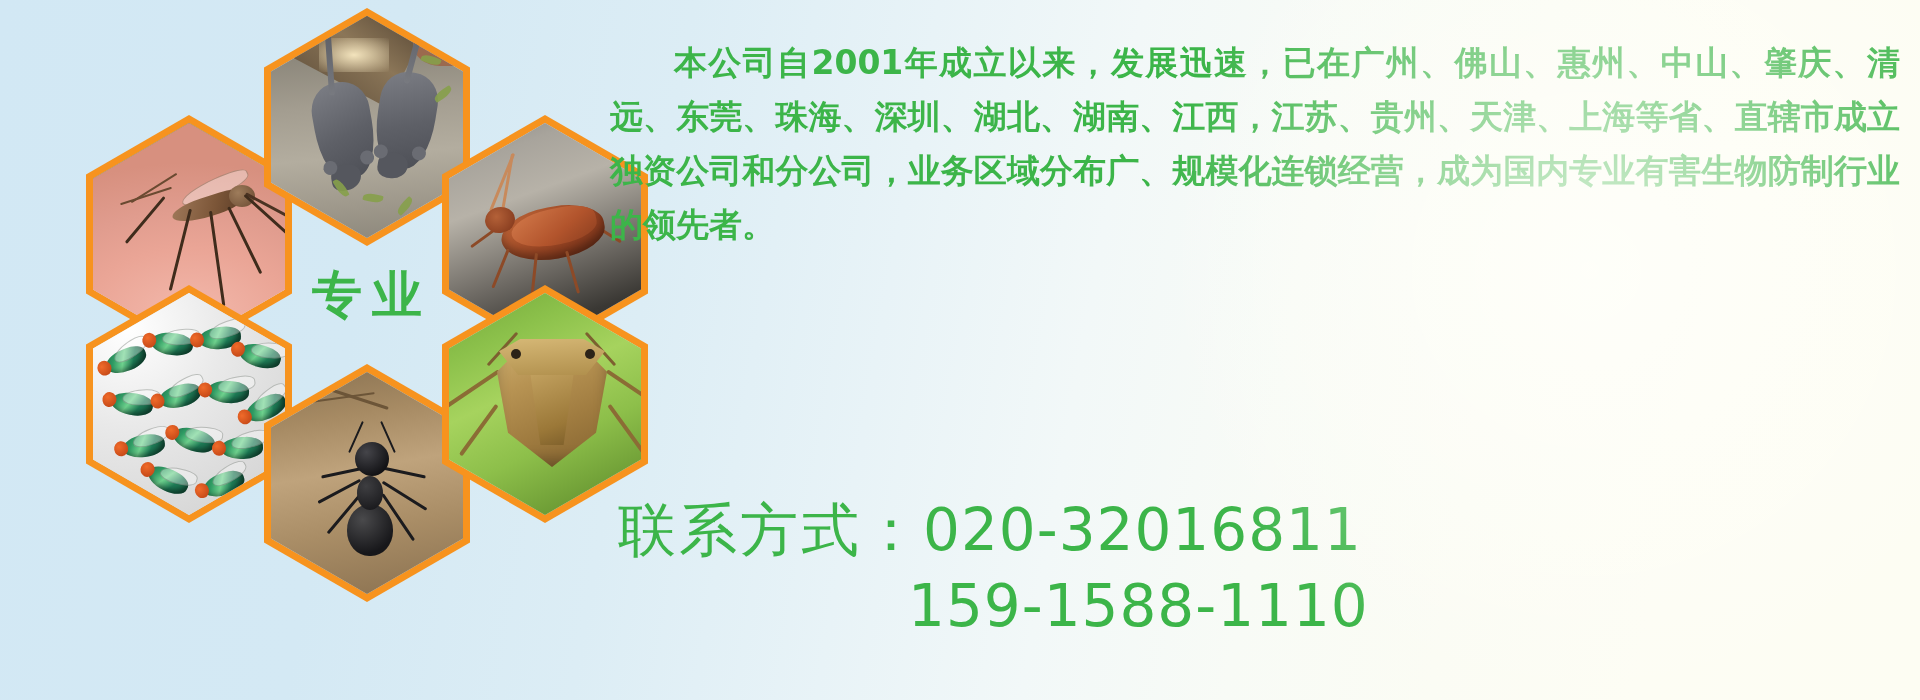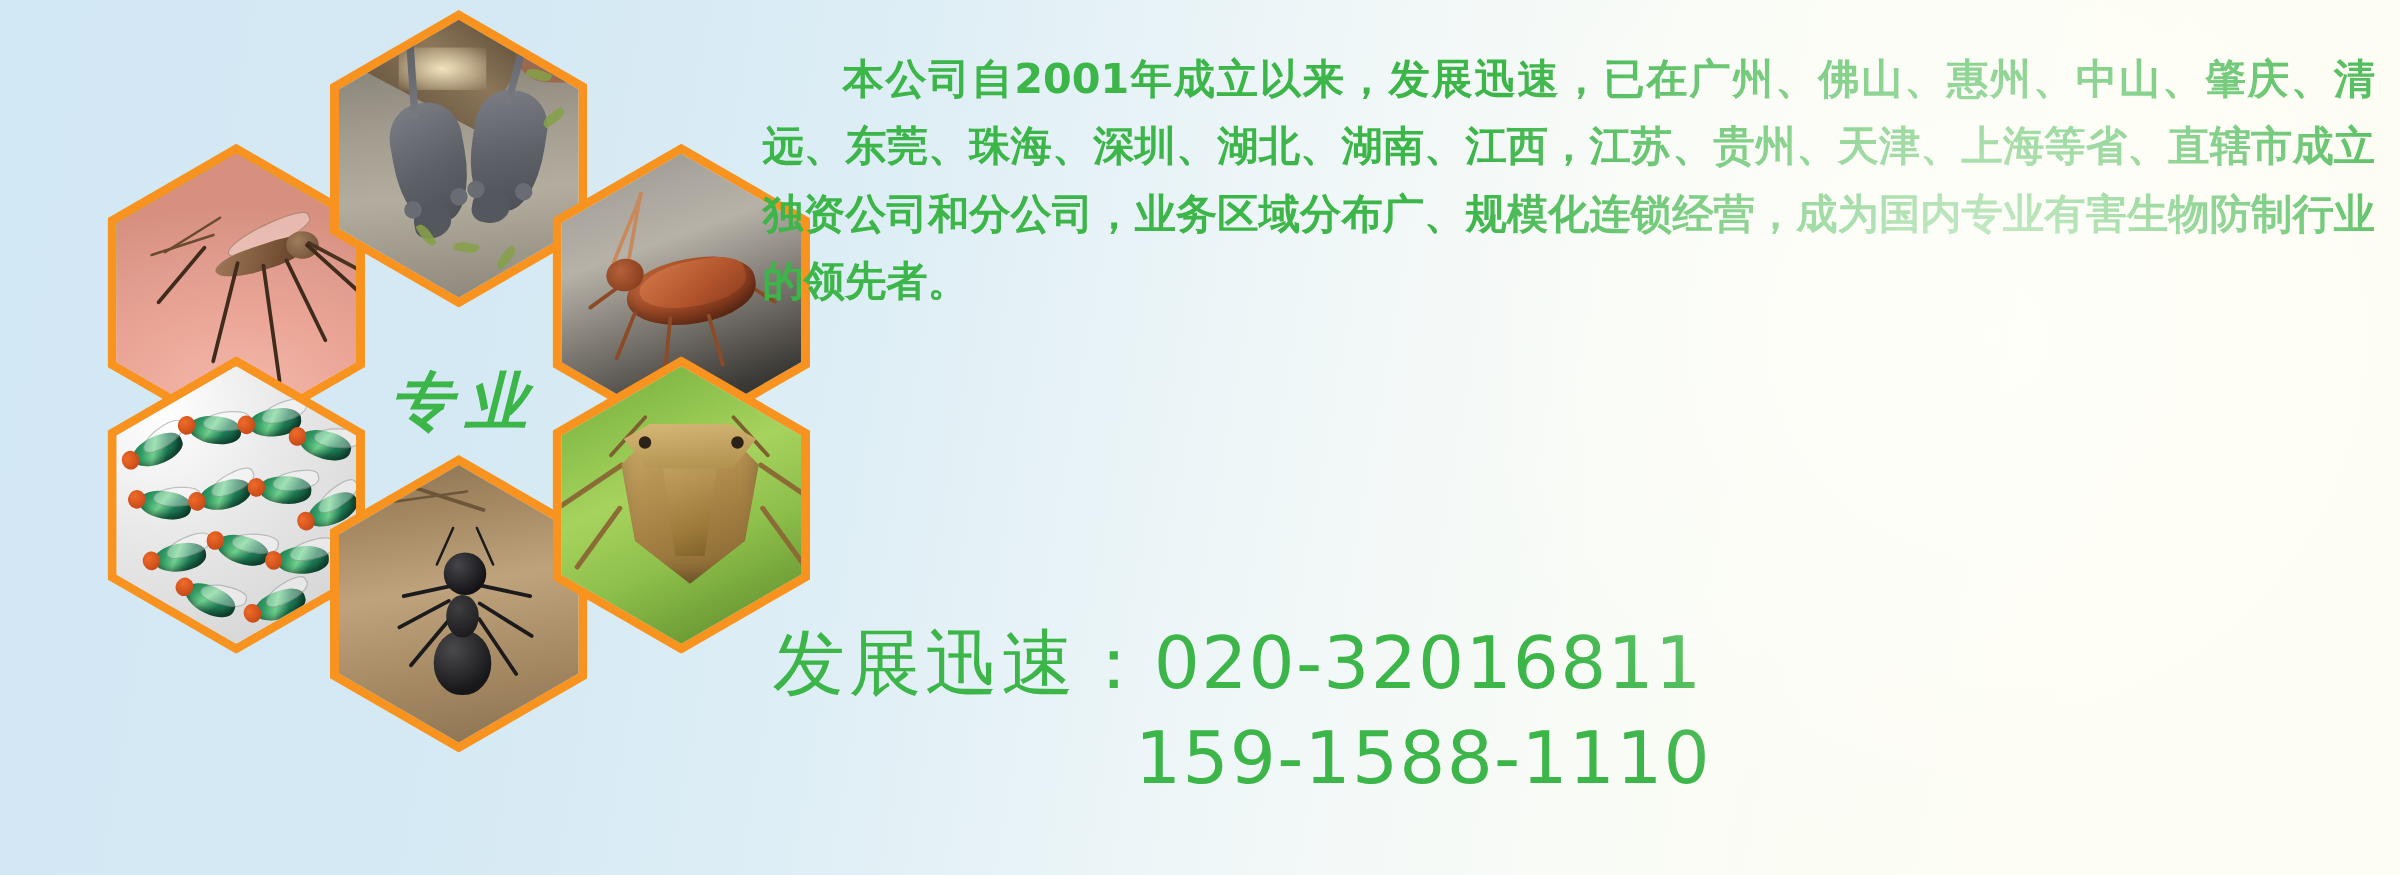--- a/index.html
+++ b/index.html
@@ -73,21 +73,21 @@
   .hex .photo {
     position: absolute;
     inset: 0;
   }
 
   
   .hex-mosquito { left: 0px;   top: 115px; }
   .hex-rat      { left: 178px; top: 8px;   }
   .hex-roach    { left: 356px; top: 115px; }
   .hex-flies    { left: 0px;   top: 285px; }
-  .hex-center   { left: 178px; top: 202px; font-style: italic; }
+  .hex-center   { left: 178px; top: 176px; }
   .hex-ant      { left: 178px; top: 364px; }
   .hex-stinkbug { left: 356px; top: 285px; }
 
   
   .hex-center {
     background: transparent;
   }
   .hex-center .inner {
     background: transparent;
     display: flex;
@@ -543,20 +543,20 @@
     </div>
 
   </div>
 
   <div id="copy-block">
     <div id="paragraph">本公司自2001年成立以来，发展迅速，已在广州、佛山、惠州、中山、肇庆、清远、东莞、珠海、深圳、湖北、湖南、江西，江苏、贵州、天津、上海等省、直辖市成立独资公司和分公司，业务区域分布广、规模化连锁经营，成为国内专业有害生物防制行业的领先者。</div>
   </div>
 
   <div id="contact-block">
     <div id="contact-line-1">
-      <span class="contact-label">发展迅速：</span><span>020-32016811</span>
+      <span class="contact-label">联系方式：</span><span>020-32016811</span>
     </div>
     <div id="contact-line-2">
       <span>159-1588-1110</span>
     </div>
   </div>
 
 </div>
 
 </body></html>

